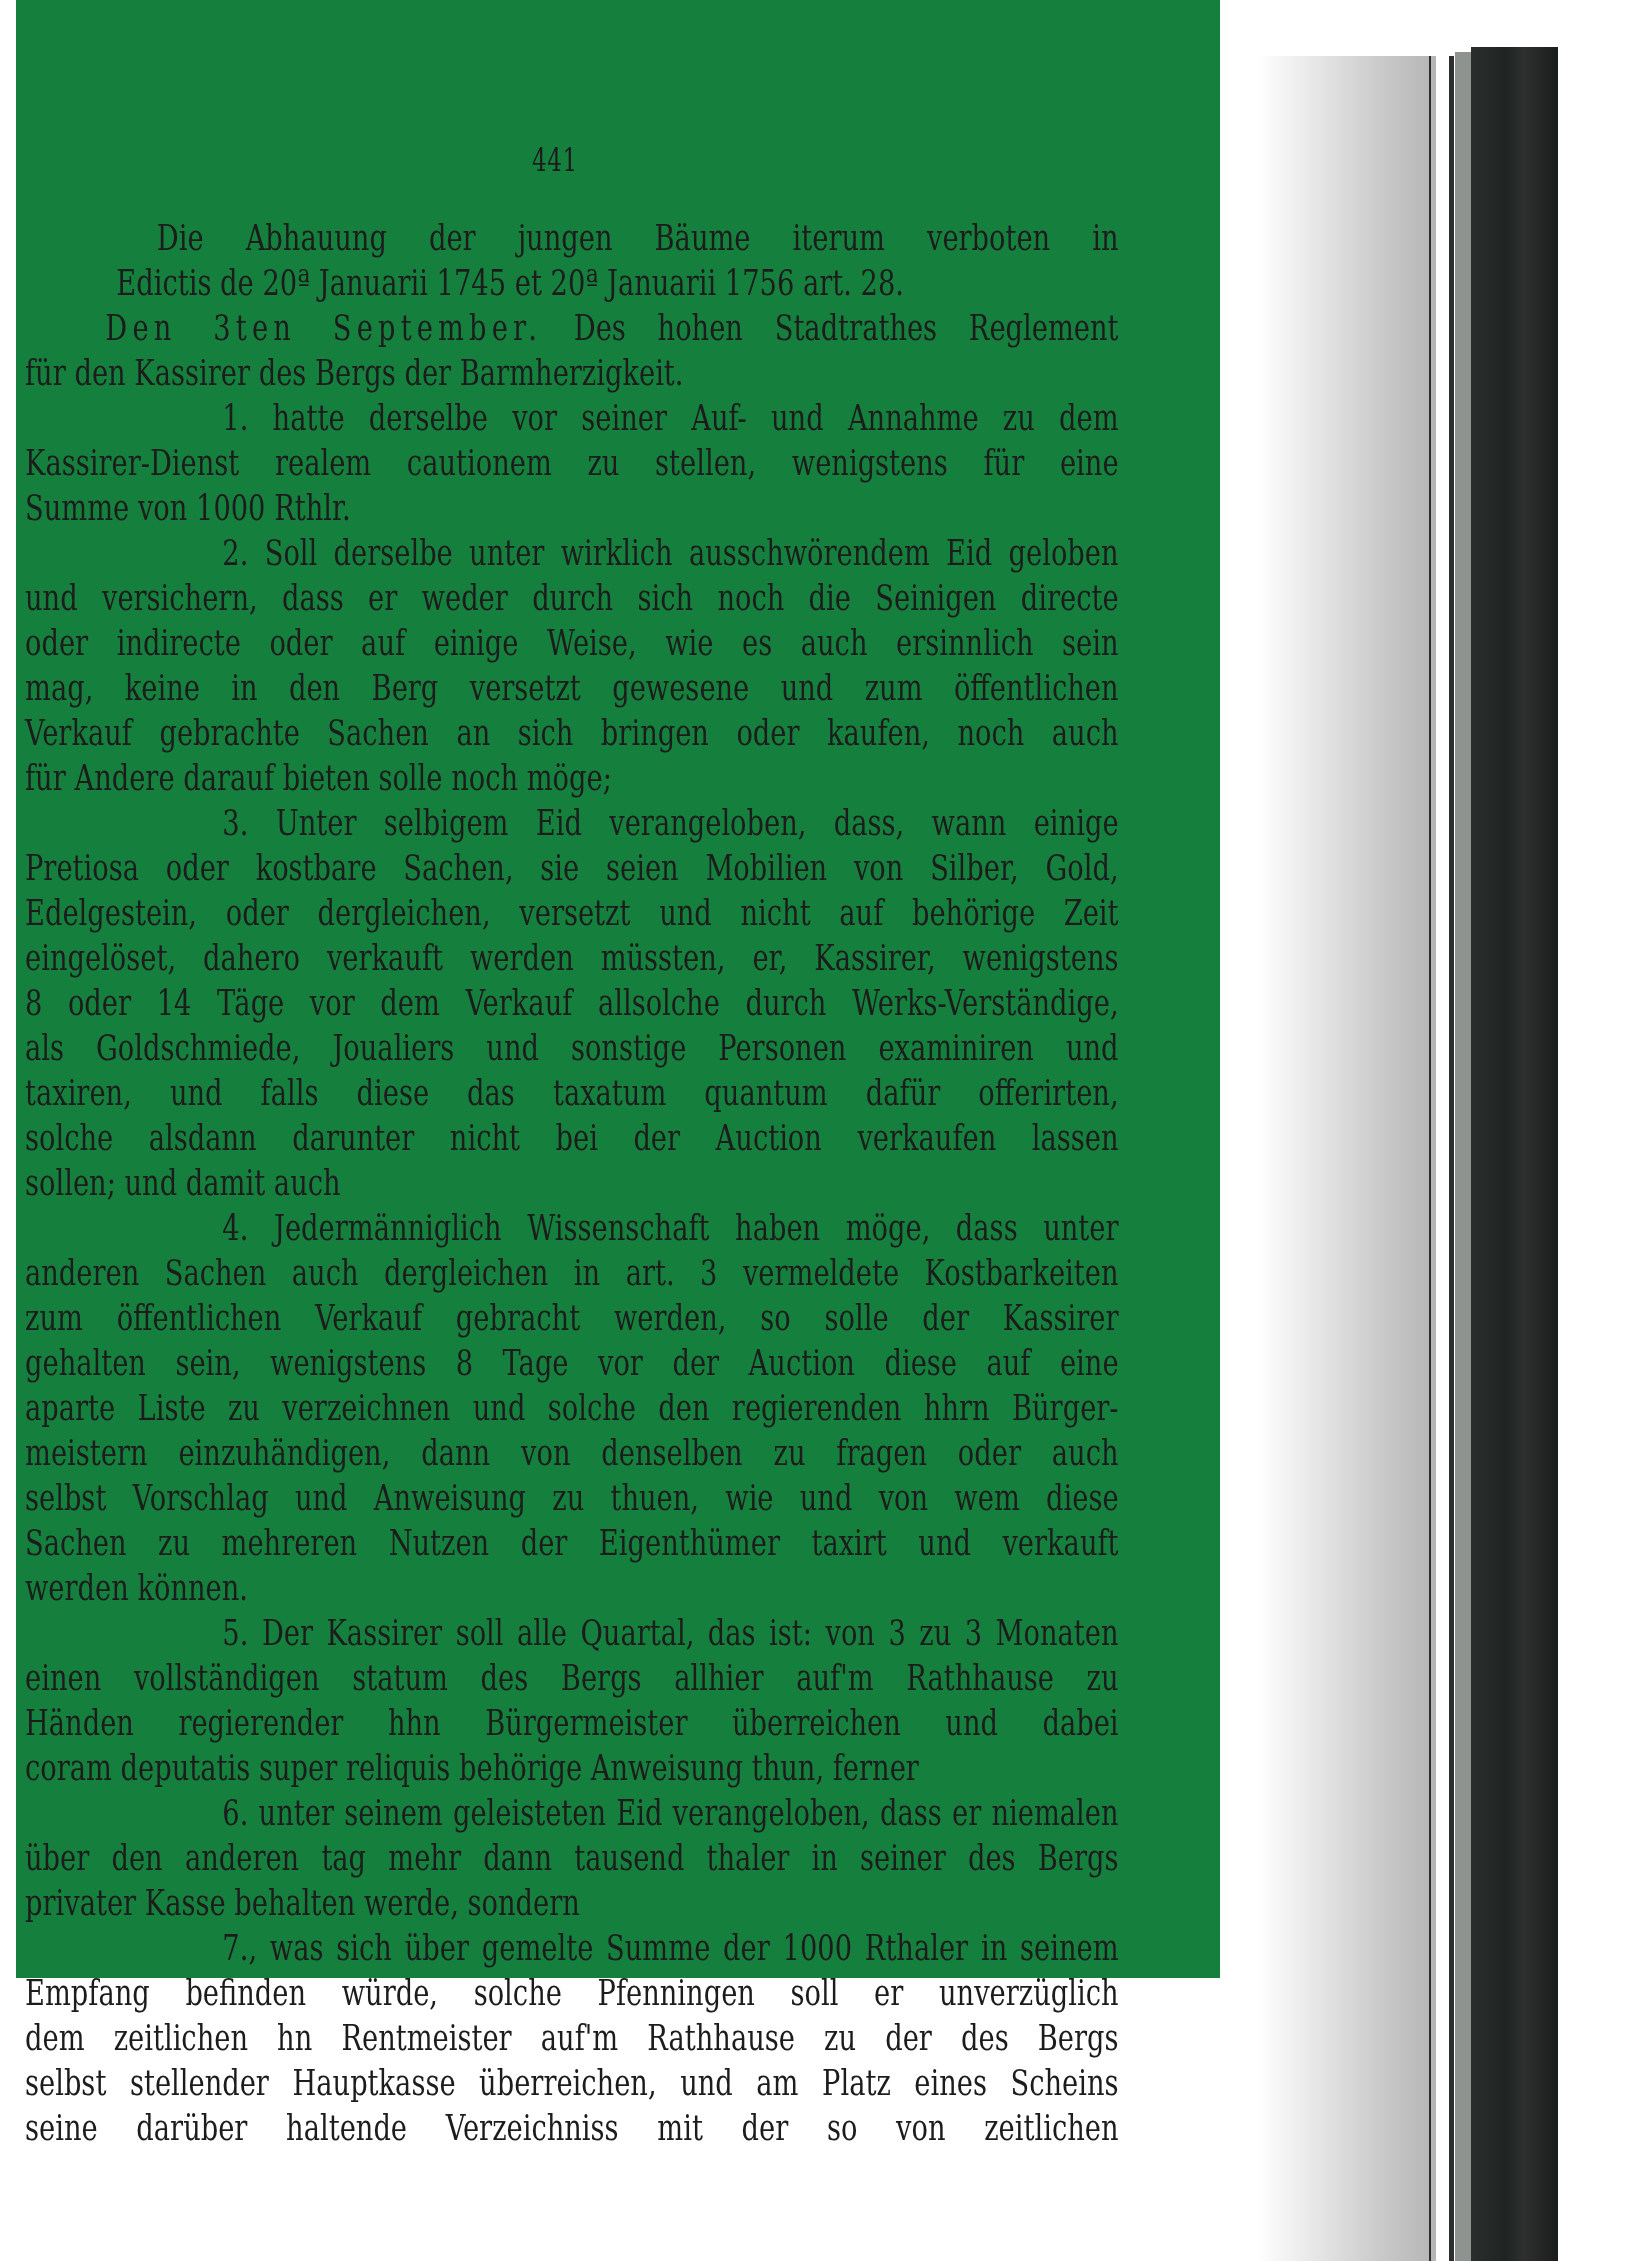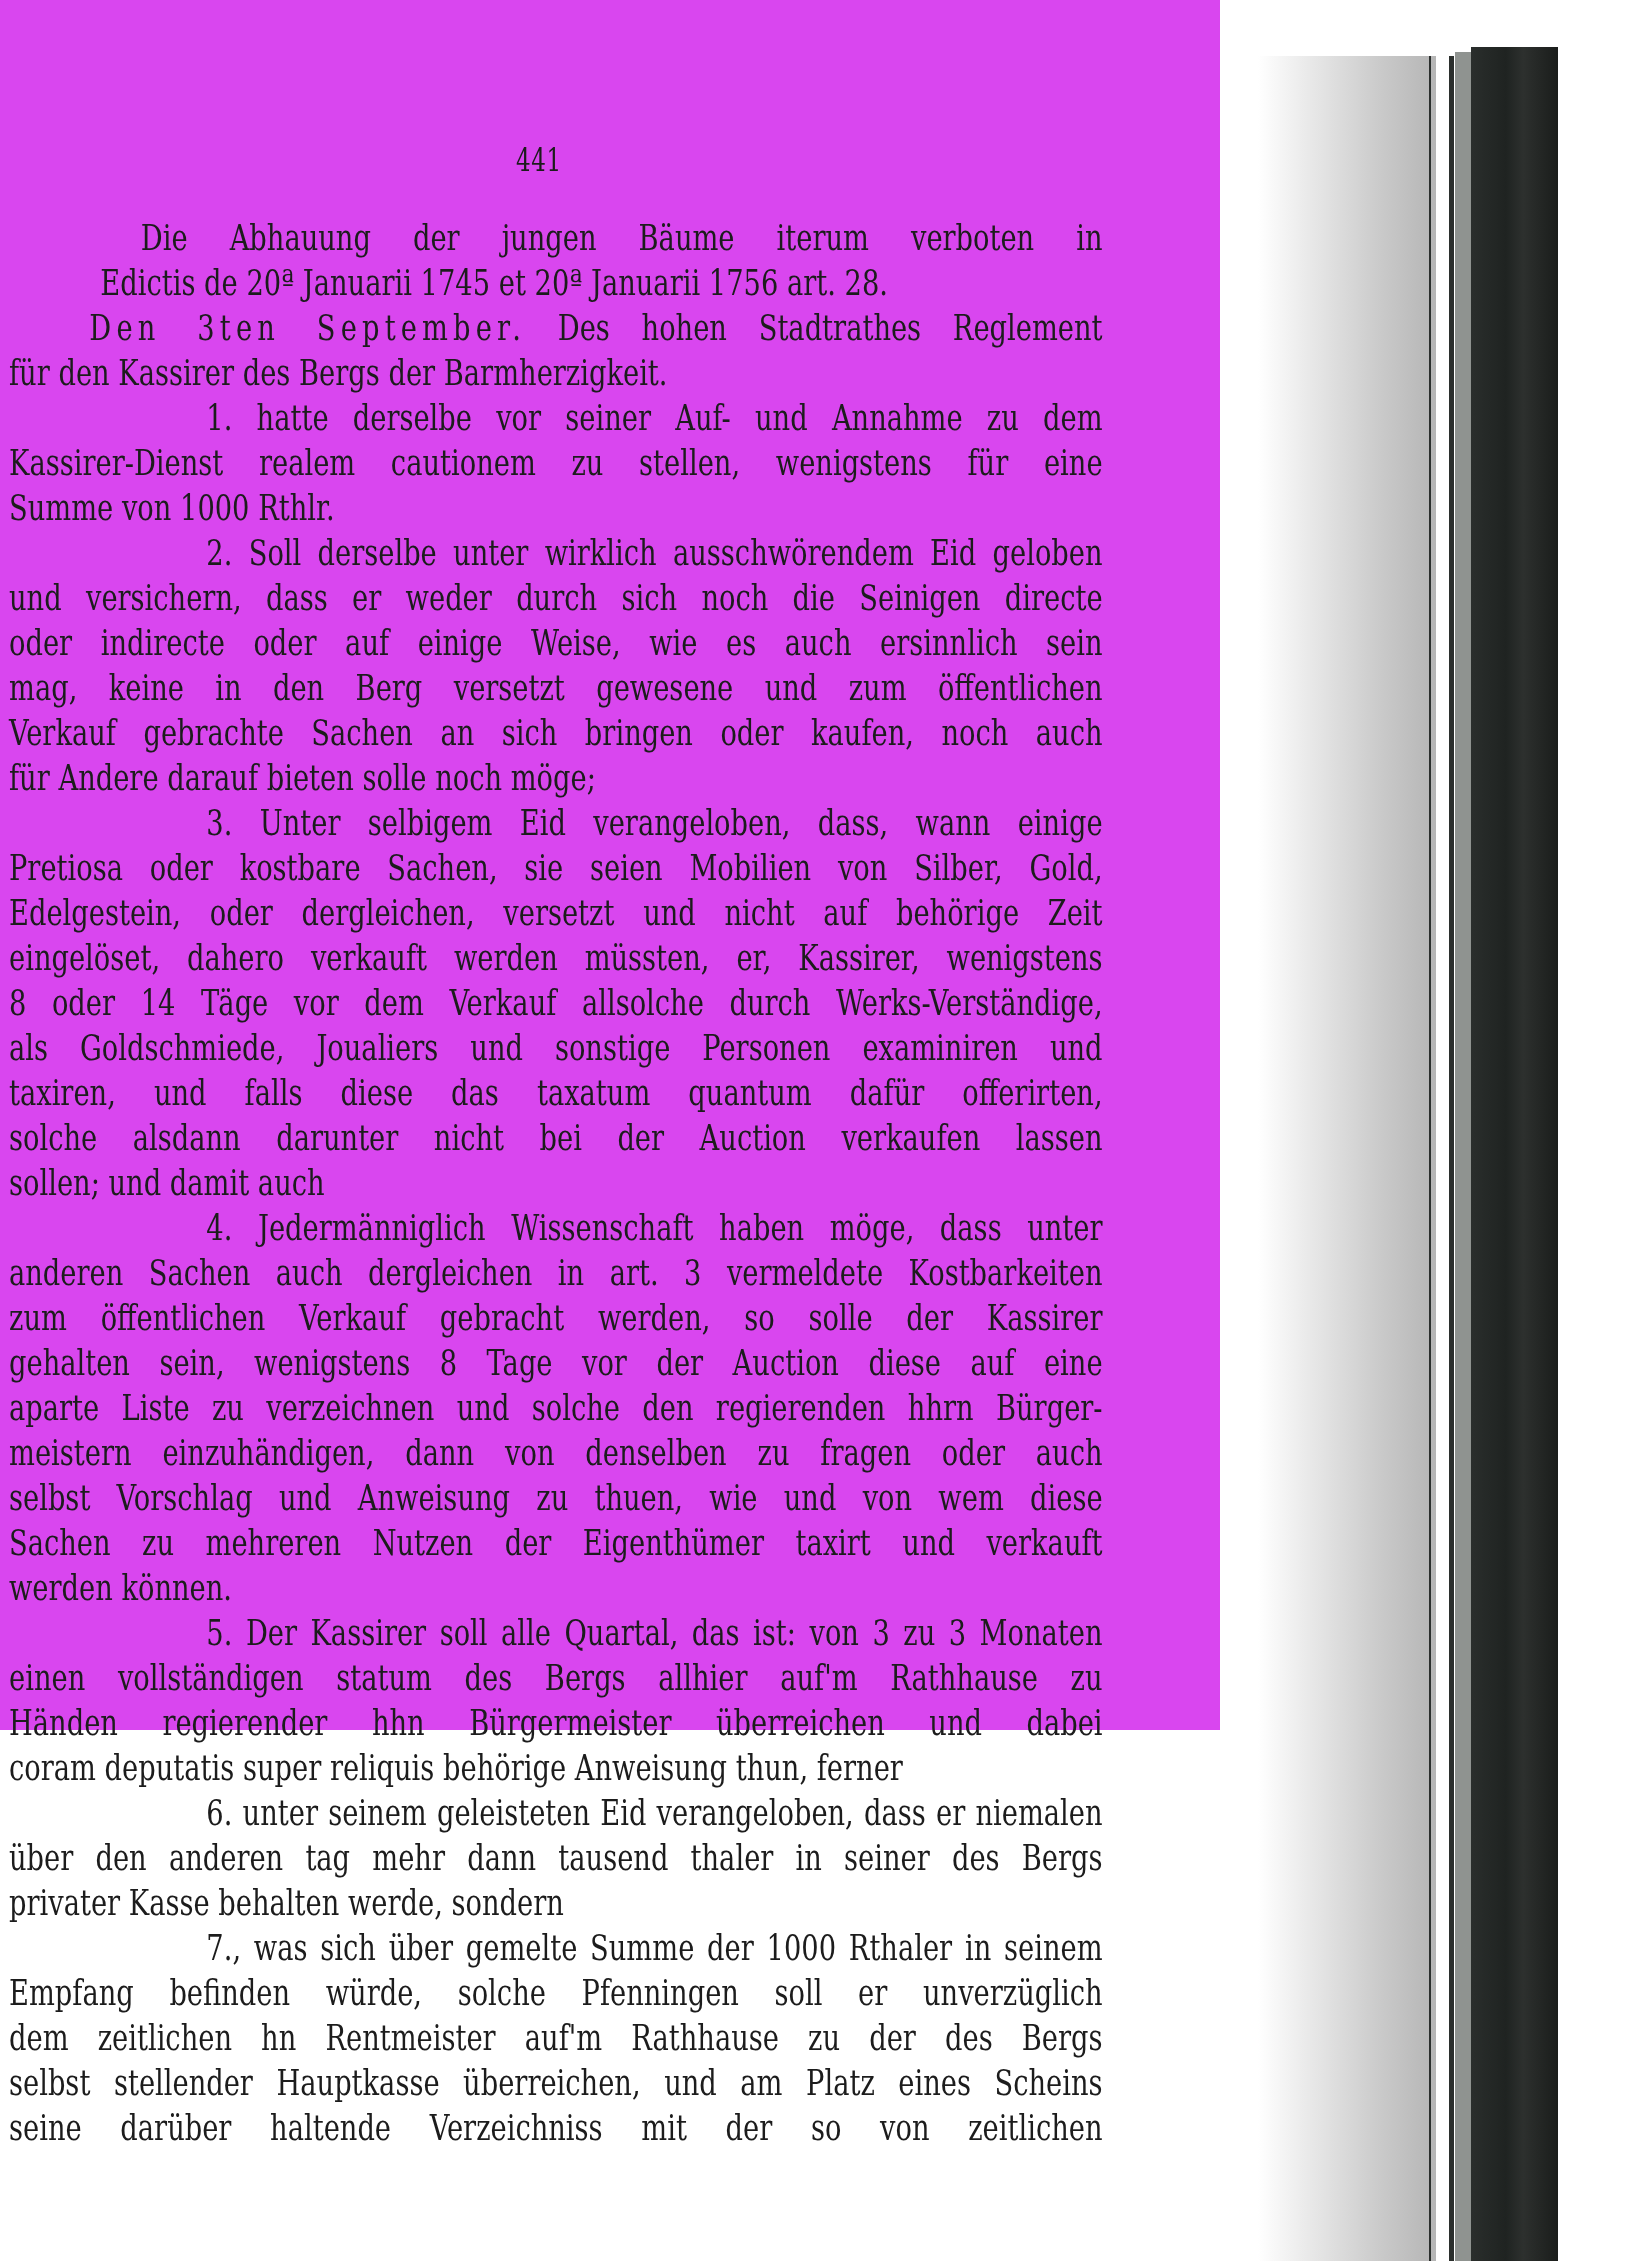--- a/index.html
+++ b/index.html
@@ -1,18 +1,18 @@
 <!DOCTYPE html>
 <html style="font-size:7.5px"><head>
 <meta charset="utf-8">
 <style>
   html, body { margin: 0; padding: 0; background: #ffffff; }
   body { width: 1649px; height: 2261px; position: relative; overflow: hidden;
          font-family: "DejaVu Serif", "Liberation Serif", serif; color: #1c1c1c; }
-  .page { position: absolute; left: 0; top: 0; width: 1360px; height: 1730px; background: #d946ef; }
+  .page { position: absolute; left: 16px; top: 0; width: 1360px; height: 1978px; background: #15803d; }
   .page-number { position: absolute; left: 516px; top: 141px; font-size: 32px; letter-spacing: 0.9px;
                  transform: scaleX(0.72); transform-origin: left top; }
   .text-block { position: absolute; left: 9.4px; top: 216px; width: 1093px; }
   .line { height: 45px; font-size: 35px; line-height: 45px; white-space: nowrap;
           text-align: justify; text-align-last: justify; transform: scaleX(0.78); transform-origin: left center;
           width: 1402px; }
   .line.last { text-align-last: left; }
   .line.indent-mid { padding-left: 253px; box-sizing: border-box; }
   .line.indent-small { padding-left: 169px; box-sizing: border-box; }
   .spaced { letter-spacing: 6.6px; }

